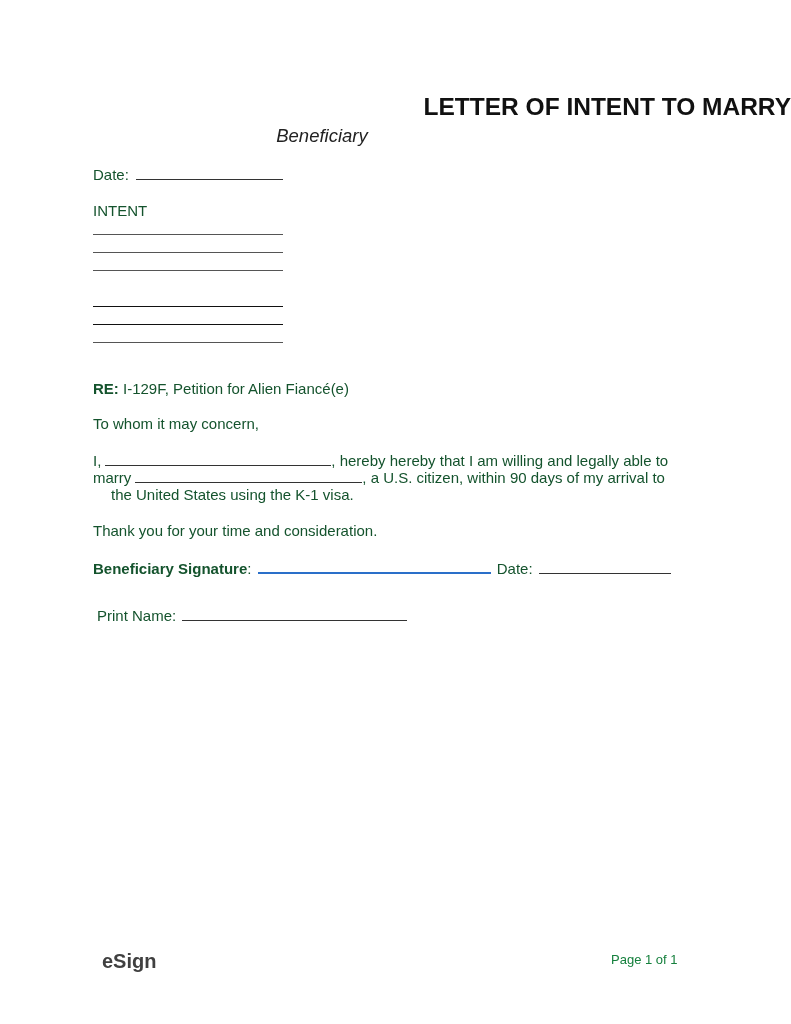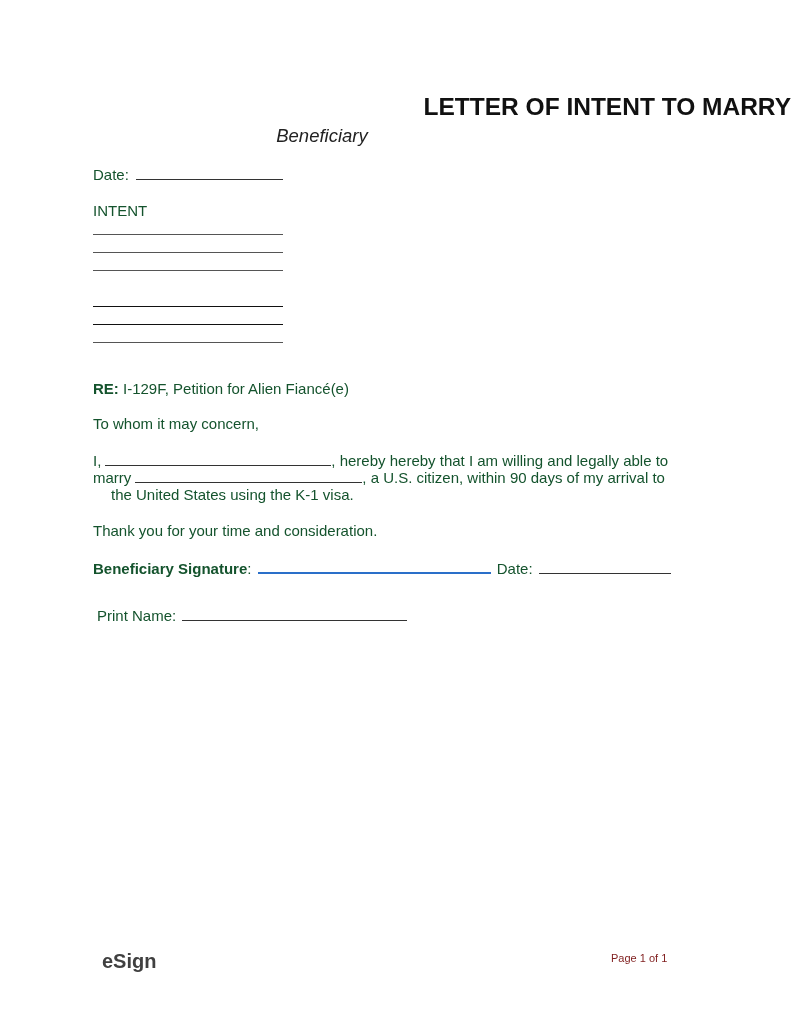--- a/index.html
+++ b/index.html
@@ -7,21 +7,21 @@
          font-family: "Liberation Sans", sans-serif; color: #111; }
   .abs { position: absolute; white-space: nowrap; }
   .title { left: 0; width: 791px; text-align: right; top: 93px; font-size: 24.5px; font-weight: bold; color: #111; letter-spacing: 0px; }
   .subtitle { left: 0; width: 644px; text-align: center; top: 125px; font-size: 18.5px; font-style: italic; color: #222; }
   .txt { font-size: 15px; color: #14532d; line-height: 17px; }
   .blank { display: inline-block; border-bottom: 1px solid #333; height: 13px; vertical-align: baseline; }
   .line { position: absolute; left: 93px; width: 190px; height: 0; border-top: 1.3px solid #555; }
   .sigline { display: inline-block; border-bottom: 2px solid #2a6fc9; height: 13px; vertical-align: baseline; }
   b { font-weight: bold; }
   .footer-logo { left: 102px; top: 950px; font-size: 20px; font-weight: bold; color: #404040; }
-  .footer-page { left: 611px; top: 952px; font-size: 11px; color: #7f1d1d; }
+  .footer-page { left: 611px; top: 952px; font-size: 13px; color: #15803d; }
 </style>
 </head>
 <body>
 
 <div>
 
   <div class="abs title">LETTER OF INTENT TO MARRY</div>
   <div class="abs subtitle">Beneficiary</div>
 
   <div class="abs txt" style="left:93px; top:166px;">

